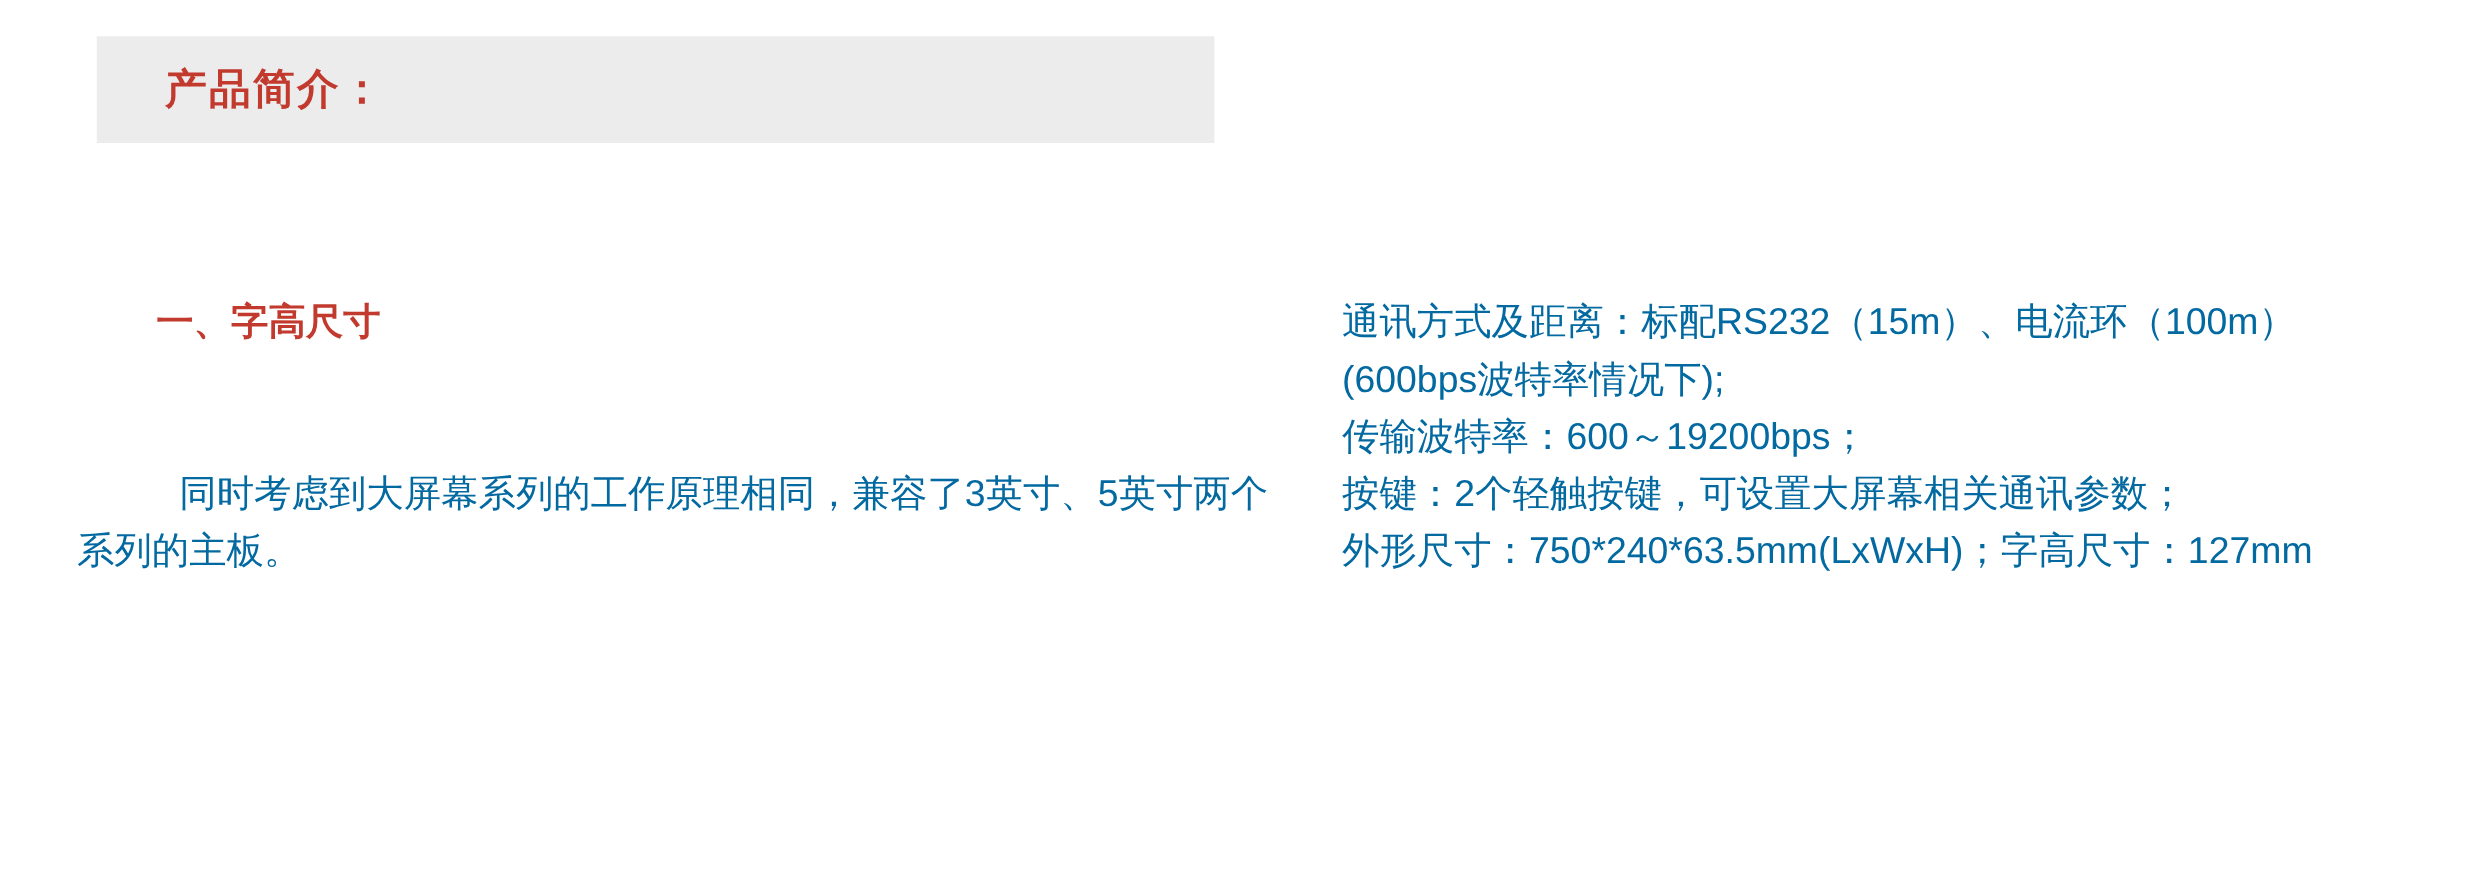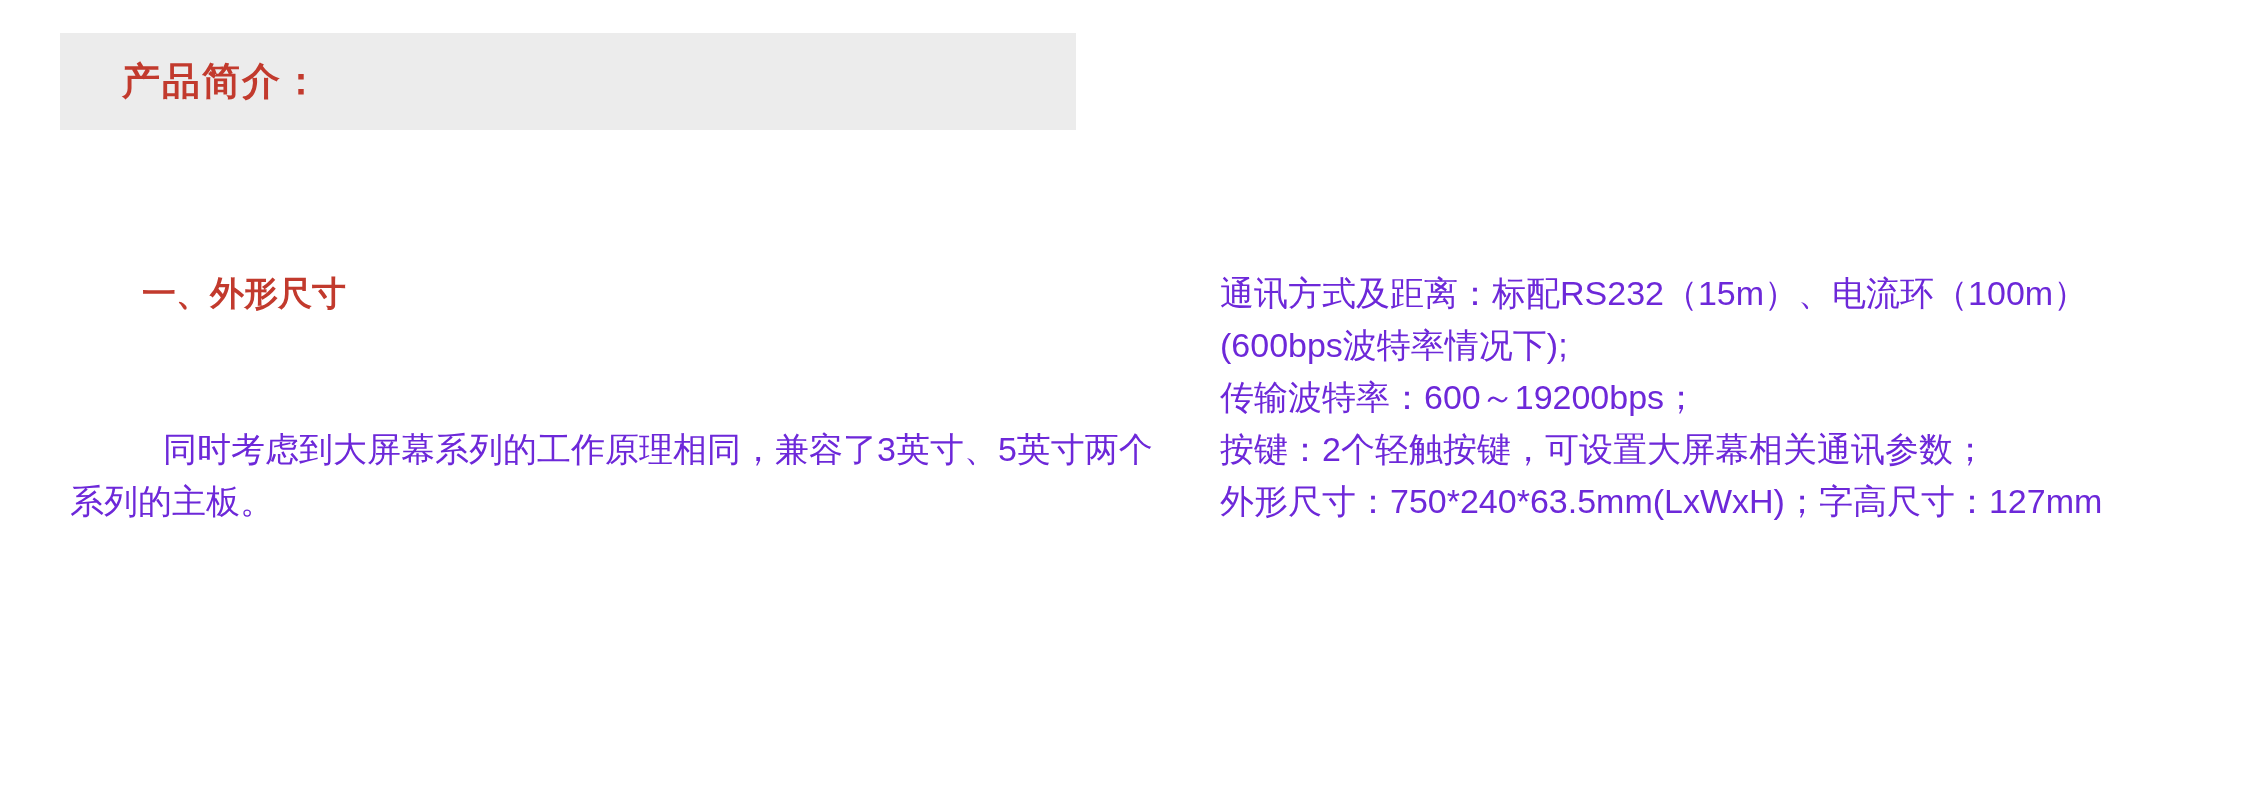--- a/index.html
+++ b/index.html
@@ -5,54 +5,54 @@
   html,body{margin:0;padding:0;background:#ffffff;}
   .page{
     position:relative;
     width:2244px;height:803px;
     background:#ffffff;
     font-family:"Liberation Sans","DejaVu Sans",sans-serif;
     color:#1f1f1f;
     overflow:hidden;
   }
   .banner{
-    position:absolute;left:60px;top:33px;
+    position:absolute;left:88px;top:33px;
     width:1016px;height:97px;
     background:#ececec;
     display:flex;align-items:center;
     padding-left:62px;box-sizing:border-box;
   }
   .banner-title{
     font-size:38px;font-weight:bold;
     color:#c23a2d;letter-spacing:2px;
   }
   .col{
     position:absolute;
     font-size:34px;line-height:52px;
     white-space:pre;
   }
   .left-col{left:70px;top:163px;width:1070px;}
   .right-col{left:1220px;top:163px;width:1000px;}
   .heading{font-weight:bold;color:#c23a2d;}
   .indent-2{text-indent:72px;}
   .indent-26{text-indent:93px;}
   .section-3{margin-top:58px;}
-  .para{color:#6d28d9;}
+  .para{color:#0369a1;}
 </style>
 </head>
 <body>
 
 <div class="page">
 
   <div class="banner">
     <span class="banner-title">产品简介：</span>
   </div>
 
   <div class="col left-col">
-    <div class="heading indent-2">一、外形尺寸</div>
+    <div class="heading indent-2">一、字高尺寸</div>
     <div class="para indent-26">同时考虑到大屏幕系列的工作原理相同，兼容了3英寸、5英寸两个
 系列的主板。</div>
 
     
   </div>
 
   <div class="col right-col">
     <div class="para">通讯方式及距离：标配RS232（15m）、电流环（100m）
 (600bps波特率情况下);
 传输波特率：600～19200bps；

